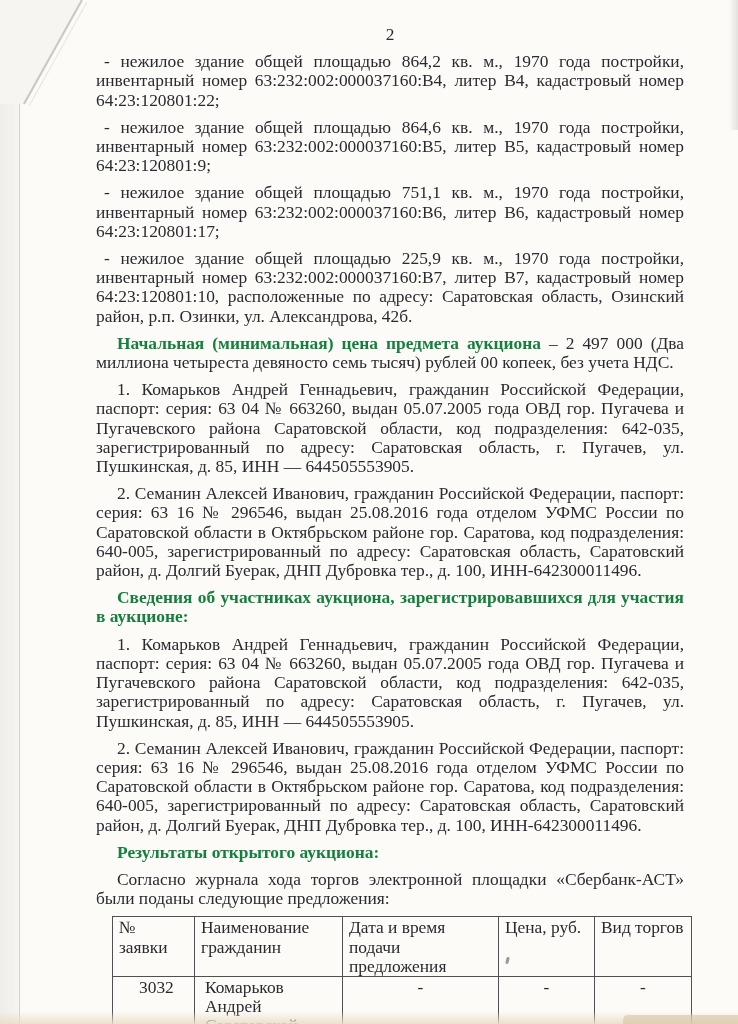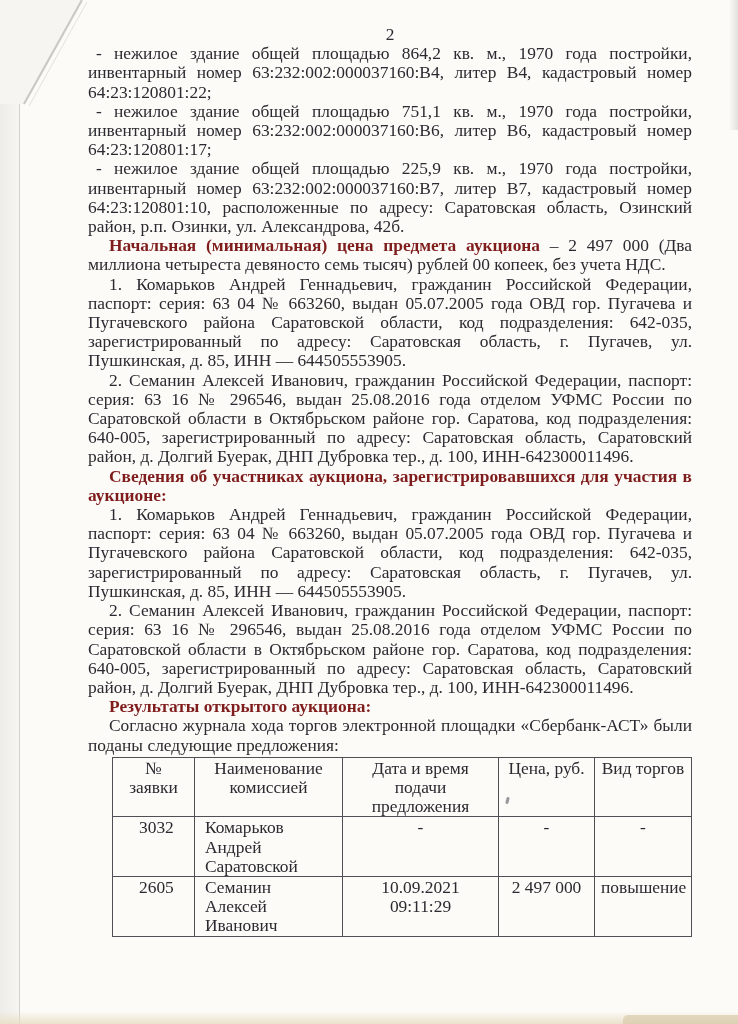--- a/index.html
+++ b/index.html
@@ -30,36 +30,36 @@
   .edge-bottom-right{
     position:absolute; right:0; bottom:0; width:115px; height:9px;
     background:rgba(213,197,162,.6); border-radius:5px 0 0 0;
   }
   
   .content{
     position:absolute; left:88px; top:25px; width:604px;
     font-size:17.4px; line-height:19.2px;
   }
   .pagenum{ text-align:center; }
-  p{ margin:0; text-align:justify; }
+  p{ margin:8px; text-align:justify; }
   .lot{ text-indent:8px; }
   .para{ text-indent:21px; }
-  .bold{ font-weight:bold; color:#7f1d1d; }
+  .bold{ font-weight:bold; color:#15803d; }
   
   table.bids{
     margin:2px 0 0 24px; width:579px; table-layout:fixed;
     border-collapse:collapse;
   }
   .bids th,.bids td{
     border:1.5px solid var(--table-border);
     vertical-align:top; padding:1px 6px 0 6px;
     font-weight:normal; white-space:pre-line;
     overflow:hidden;
   }
-  .bids thead th{ text-align:center; position:relative;font-family:Liberation Serif, serif; }
+  .bids thead th{ text-align:left; position:relative;font-family:Liberation Serif, serif; }
   .bids thead tr{ height:58px; }
   .bids tbody tr.r1{ height:40px; }
   .bids tbody tr.r2{ height:38px; }
   .bids td:nth-child(1){ text-align:left; padding-left:26px; }
   .bids td:nth-child(2){ text-align:justify; padding-left:10px; padding-right:5px; }
   .bids td:nth-child(3),.bids td:nth-child(4),.bids td:nth-child(5){ text-align:center; }
   .speck{
     position:absolute; left:7px; bottom:12px; width:3px; height:7px;
     background:#6e6e72; border-radius:2px; transform:rotate(14deg); opacity:.7;
   }
@@ -77,20 +77,21 @@
     <line x1="87" y1="2" x2="29" y2="106" stroke="#d6d5d1" stroke-width="1.2" opacity="0.55"></line>
   </svg>
 
   <div class="edge-right-top"></div>
 
   <div class="content">
 
     <div class="pagenum">2</div>
 
     <p class="lot">- нежилое здание общей площадью 864,2 кв. м., 1970 года постройки, инвентарный номер 63:232:002:000037160:В4, литер В4, кадастровый номер 64:23:120801:22;</p>
+    <p class="lot">- нежилое здание общей площадью 864,6 кв. м., 1970 года постройки, инвентарный номер 63:232:002:000037160:В5, литер В5, кадастровый номер 64:23:120801:9;</p>
     <p class="lot">- нежилое здание общей площадью 751,1 кв. м., 1970 года постройки, инвентарный номер 63:232:002:000037160:В6, литер В6, кадастровый номер 64:23:120801:17;</p>
     <p class="lot">- нежилое здание общей площадью 225,9 кв. м., 1970 года постройки, инвентарный номер 63:232:002:000037160:В7, литер В7, кадастровый номер 64:23:120801:10, расположенные по адресу: Саратовская область, Озинский район, р.п. Озинки, ул. Александрова, 42б.</p>
 
     <p class="para"><b class="bold">Начальная (минимальная) цена предмета аукциона</b><span> – 2 497 000  (Два миллиона четыреста девяносто семь тысяч) рублей 00 копеек, без учета НДС.</span></p>
 
     <p class="para">1. Комарьков Андрей Геннадьевич, гражданин Российской Федерации, паспорт: серия: 63 04 № 663260, выдан 05.07.2005 года ОВД гор. Пугачева и Пугачевского района Саратовской области, код подразделения: 642-035, зарегистрированный по адресу: Саратовская область, г. Пугачев, ул. Пушкинская, д. 85, ИНН — 644505553905.</p>
     <p class="para">2. Семанин Алексей Иванович, гражданин Российской Федерации, паспорт: серия: 63 16  № 296546, выдан 25.08.2016 года отделом УФМС России  по Саратовской области в Октябрьском районе гор. Саратова, код подразделения: 640-005, зарегистрированный по адресу: Саратовская область, Саратовский район, д. Долгий Буерак, ДНП Дубровка тер., д. 100, ИНН-642300011496.</p>
 
     <p class="para bold">Сведения об участниках аукциона, зарегистрировавшихся для участия в аукционе:</p>
     <p class="para">1. Комарьков Андрей Геннадьевич, гражданин Российской Федерации, паспорт: серия: 63 04 № 663260, выдан 05.07.2005 года ОВД гор. Пугачева и Пугачевского района Саратовской области, код подразделения: 642-035, зарегистрированный по адресу: Саратовская область, г. Пугачев, ул. Пушкинская, д. 85, ИНН — 644505553905.</p>
@@ -103,21 +104,21 @@
       <colgroup>
         <col style="width:82px">
           <col style="width:148px">
           <col style="width:156px">
           <col style="width:96px">
           <col style="width:97px">
       </colgroup>
       <thead>
         <tr>
           <th>№ заявки</th>
-          <th>Наименование комиссией</th>
+          <th>Наименование гражданин</th>
           <th>Дата и время подачи предложения</th>
           <th><span>Цена, руб.</span><i class="speck"></i></th>
           <th>Вид торгов</th>
         </tr>
       </thead>
       <tbody>
         <tr class="r1">
           <td>3032</td>
           <td>Комарьков Андрей Саратовской</td>
           <td>-</td>

